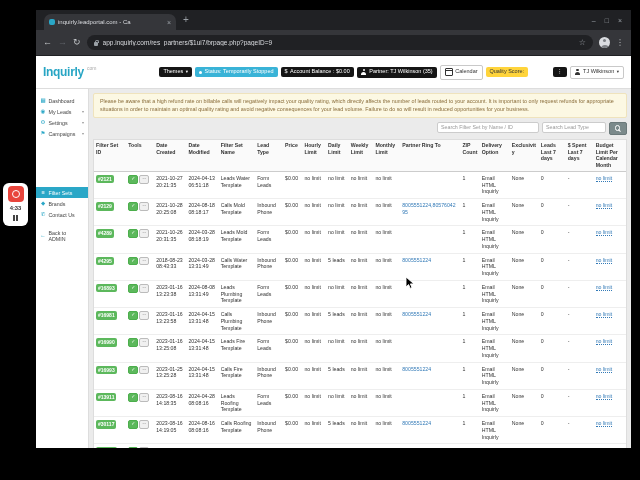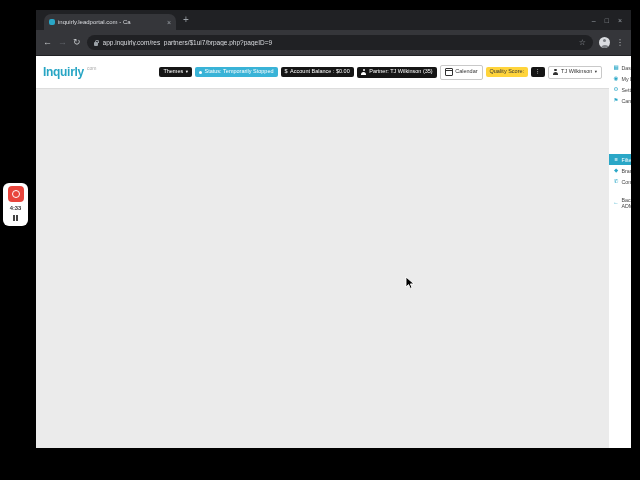--- a/index.html
+++ b/index.html
@@ -22,21 +22,21 @@
   .lock-icon{width:5px;height:6px;position:relative;display:inline-block;flex:none;}
   .lock-icon::before{content:'';position:absolute;top:0;left:1px;width:2.4px;height:2.6px;border:1px solid #9aa0a6;border-bottom:none;border-radius:2px 2px 0 0;}
   .lock-icon::after{content:'';position:absolute;bottom:0;left:0;width:4.6px;height:3.4px;background:#9aa0a6;border-radius:1px;}
   .url{color:#dadce0;font-size:6.5px;white-space:nowrap;overflow:hidden;flex:1;}
   .star{color:#9aa0a6;font-size:8px;flex:none;}
   .avatar{width:11px;height:11px;border-radius:50%;background:#dadce0;position:relative;flex:none;overflow:hidden;}
   .avatar::before{content:'';position:absolute;top:2px;left:3.8px;width:3.4px;height:3.4px;border-radius:50%;background:#7d8085;}
   .avatar::after{content:'';position:absolute;bottom:-1px;left:1.5px;width:8px;height:4.5px;border-radius:4px 4px 0 0;background:#7d8085;}
   .kebab{color:#c4c7ca;font-size:8px;}
   
-  .app{height:393px;display:flex;flex-direction:row;background:#ebebeb;}
+  .app{height:393px;display:flex;flex-direction:column;background:#ebebeb;}
   .app-header{height:32px;flex:none;background:#fff;border-bottom:1px solid #ddd;display:flex;align-items:center;padding:0 7px;gap:3px;}
   .logo{font-size:12px;font-weight:bold;color:#27a5c4;letter-spacing:-0.3px;}
   .logo-suffix{font-size:5px;color:#aaa;align-self:flex-start;margin-top:9px;}
   .hbtn{font-size:5.5px;padding:2.5px 4px;border-radius:2px;display:inline-flex;align-items:center;gap:2.5px;white-space:nowrap;line-height:1;}
   .hbtn.dark{background:#151515;color:#fff;}
   .hbtn.info{background:#39b3d7;color:#fff;}
   .hbtn.light{background:#fff;color:#333;border:1px solid #c9c9c9;}
   .hbtn.warn{background:#ffd43b;color:#333;}
   .hbtn.first{margin-left:60px;}
   .right-group{margin-left:auto;display:flex;align-items:center;gap:3px;}

